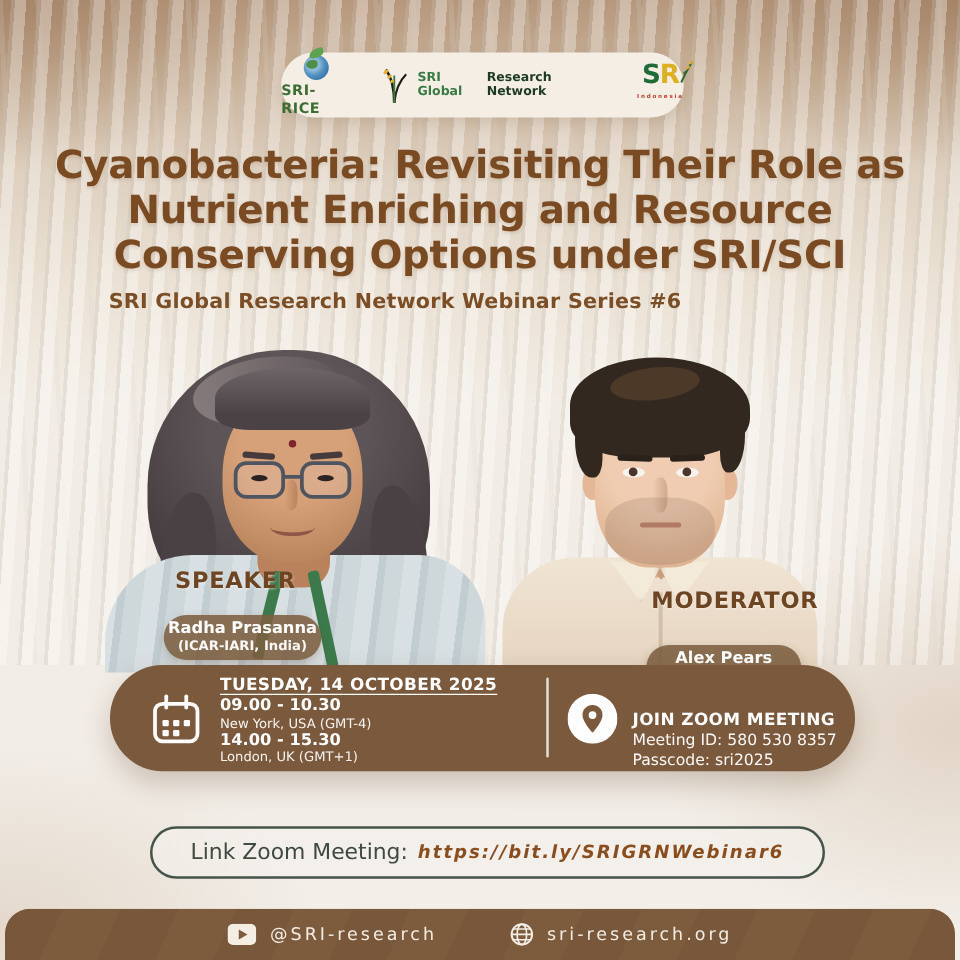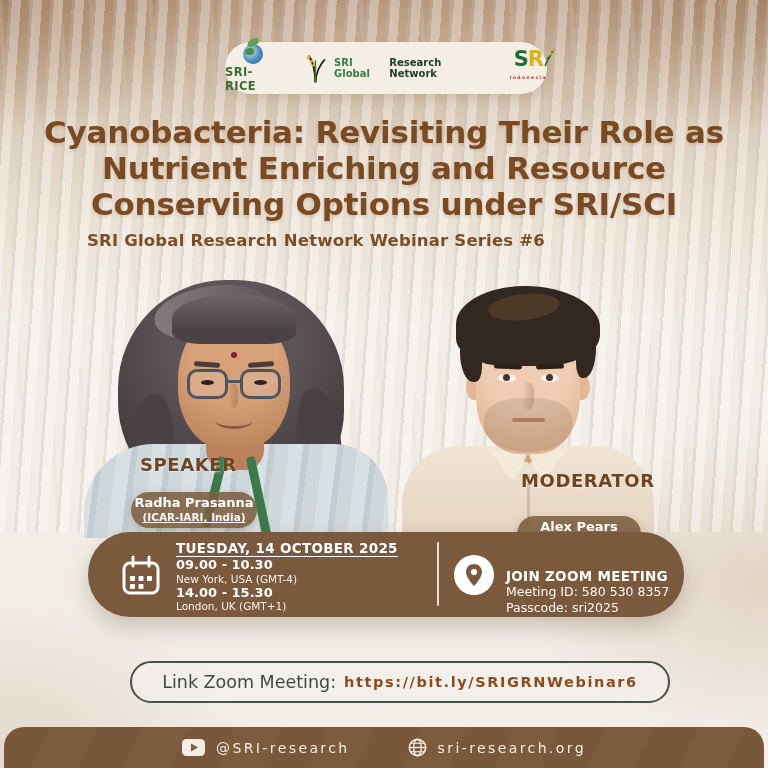--- a/index.html
+++ b/index.html
@@ -59,21 +59,21 @@
     text-shadow:0 1px 2px rgba(255,255,255,.55);}
   .role-speaker{left:140px;top:454px;}
   .role-moderator{left:521px;top:470px;}
   .name-pill{
     border-radius:18px;background:rgba(124,94,64,.88);color:#fff;text-align:center;
     padding-top:3px;box-shadow:0 3px 8px rgba(90,60,30,.25);
   }
   .pill-speaker{left:131px;top:492px;width:126px;height:36px;}
   .pill-moderator{left:517px;top:516px;width:124px;height:52px;}
   .pill-name{font-size:13px;line-height:16px;font-weight:800;}
-  .pill-affil{font-size:10.5px;line-height:13px;font-weight:700;opacity:.96;text-decoration:underline;}
+  .pill-affil{font-size:10.5px;line-height:13px;font-weight:700;opacity:.96;}
   
   .photo{overflow:visible;}
   .photo div{position:absolute;}
   .photo-speaker{left:90px;top:276px;width:292px;height:258px;}
   .w-hairback{left:28px;top:4px;width:226px;height:226px;border-radius:48% 48% 42% 46%;
     background:radial-gradient(circle at 50% 28%, #5d5457 0 32%, #483f43 68%, #3e363a);}
   .w-hairgray{left:64px;top:10px;width:118px;height:54px;border-radius:50%;transform:rotate(-8deg);
     background:linear-gradient(90deg, rgba(168,158,158,.55), rgba(120,110,112,.15));}
   .w-lockl{left:38px;top:118px;width:44px;height:116px;background:#4a4145;border-radius:45% 55% 40% 60%;transform:rotate(8deg);}
   .w-lockr{left:208px;top:112px;width:44px;height:120px;background:#4a4145;border-radius:55% 45% 60% 40%;transform:rotate(-9deg);}
@@ -136,25 +136,25 @@
   .sched-col2{left:211px;top:26px;width:140px;}
   .time{font-size:13px;line-height:14.5px;font-weight:800;}
   .loc{font-size:10.5px;line-height:13px;font-weight:400;color:rgba(255,255,255,.93);}
   .divider{left:349px;top:10px;width:2px;height:64px;background:rgba(255,255,255,.8);border-radius:1px;}
   .pin-icon{left:366px;top:23px;}
   .zoom-info{left:418px;top:36px;}
   .zoom-heading{font-size:13.5px;line-height:16px;font-weight:800;letter-spacing:.3px;}
   .zoom-line{font-size:12.5px;line-height:15.5px;font-weight:400;color:rgba(255,255,255,.96);}
   
   .link-pill{
-    left:130px;top:661px;width:540px;height:42px;border:2px solid #45544a;border-radius:22px;
+    left:120px;top:661px;width:540px;height:42px;border:2px solid #45544a;border-radius:22px;
     background:rgba(244,241,236,.55);display:flex;align-items:center;justify-content:center;gap:8px;
   }
   .link-label{font-size:17.5px;color:#3e4b42;}
-  .link-url{font-size:14.5px;font-weight:800;color:#8a4d1e;letter-spacing:1.6px;}
+  .link-url{font-size:14.5px;font-weight:800;font-style:italic;color:#8a4d1e;letter-spacing:1.6px;}
   
   .footer{
     left:4px;top:727px;width:760px;height:41px;background:#7d5b3d;border-radius:20px 20px 0 0;
     display:flex;align-items:center;justify-content:center;gap:58px;color:#f3ede4;
     background-image:repeating-linear-gradient(115deg, rgba(0,0,0,.045) 0 42px, rgba(0,0,0,0) 42px 84px);
   }
   .foot-group{display:flex;align-items:center;gap:11px;}
   .foot-text{font-size:14px;letter-spacing:2.4px;}
 </style>
 </head>

